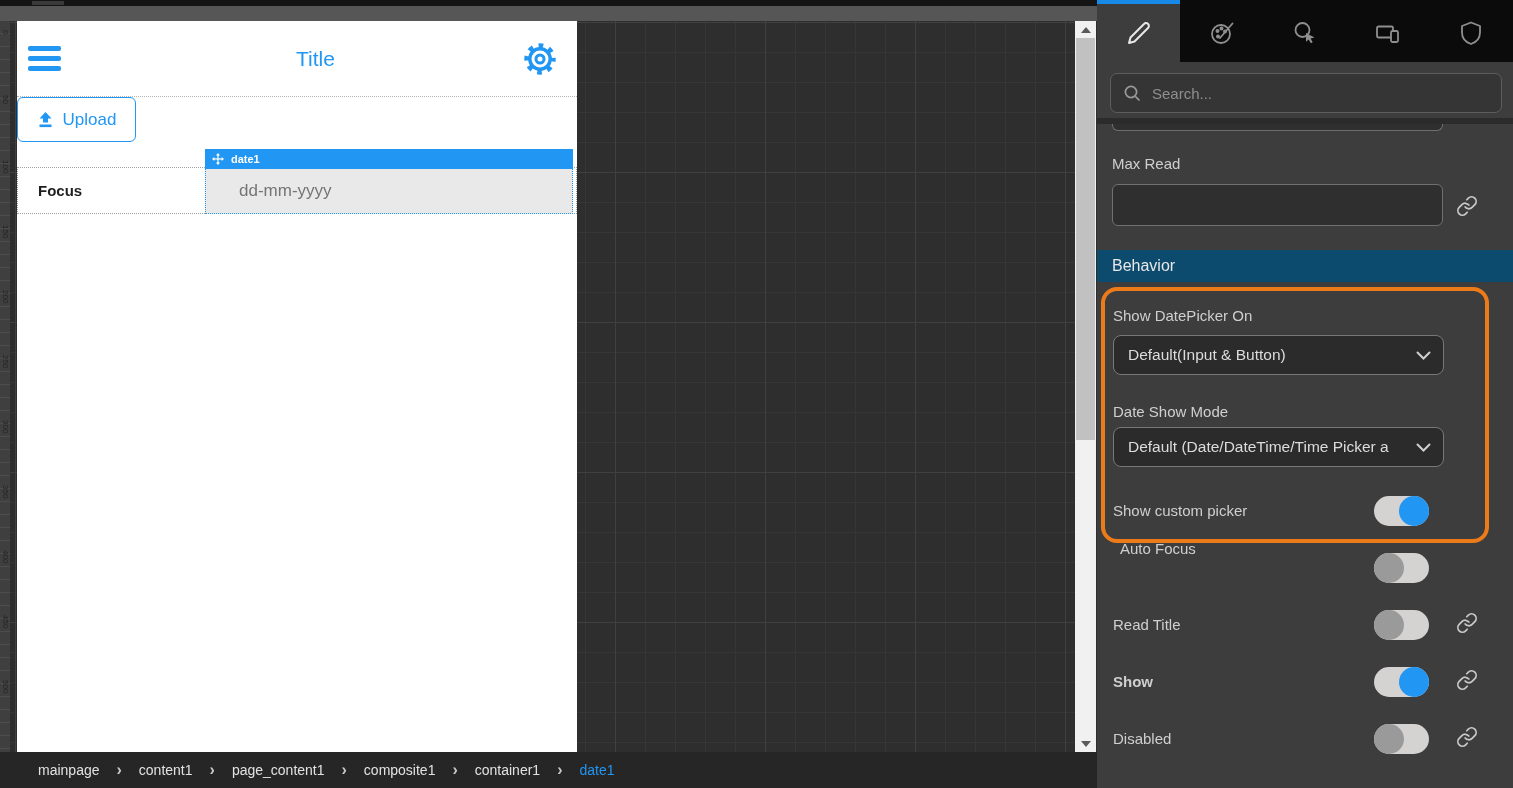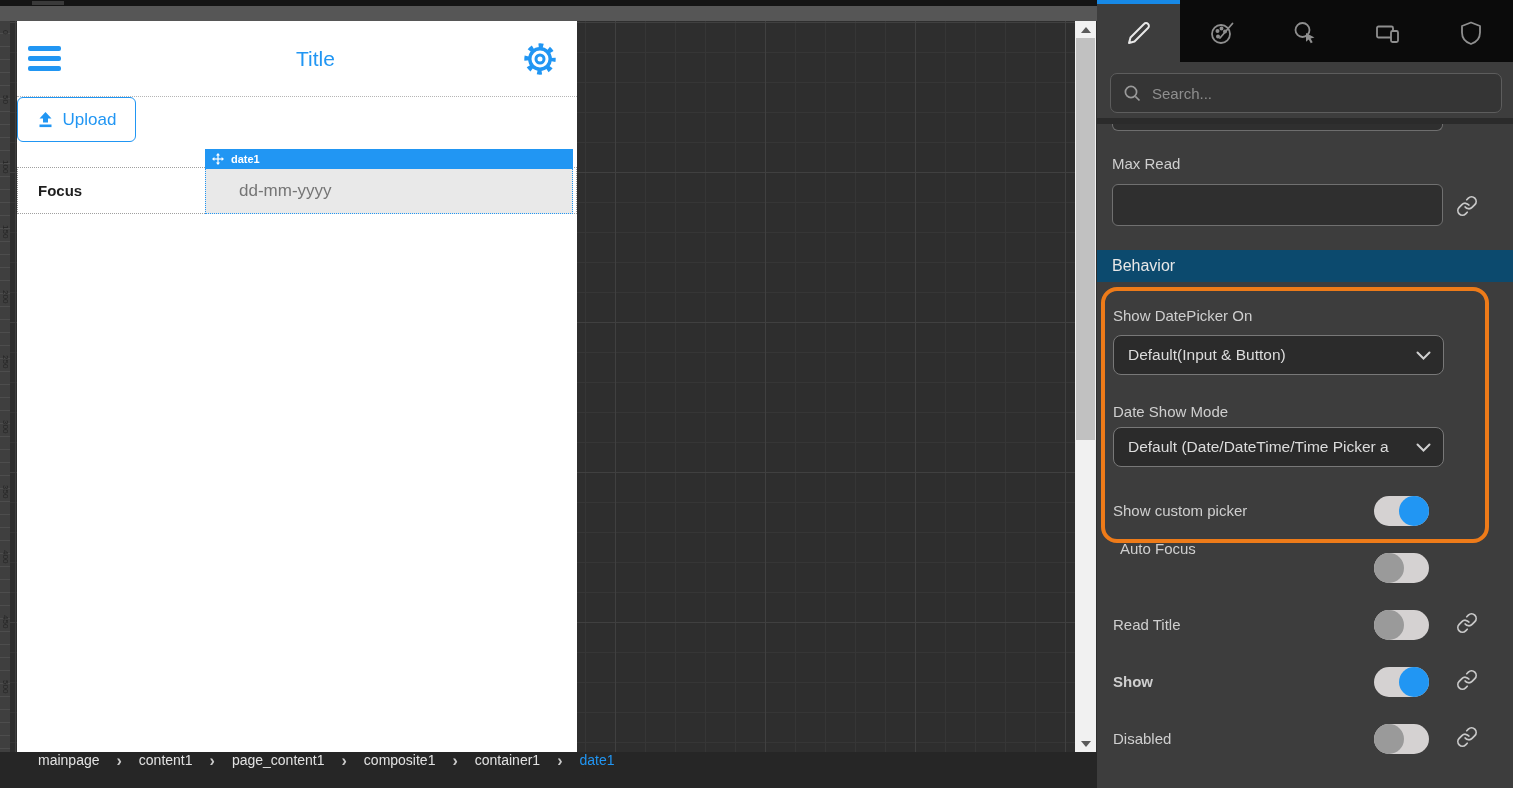--- a/index.html
+++ b/index.html
@@ -47,21 +47,21 @@
   
   .vscroll { position:absolute; left:1075px; top:21px; width:21px; height:731px; background:#f1f1f1; }
   .vscroll .btn { position:absolute; left:0; width:21px; height:17px; display:flex; align-items:center; justify-content:center; cursor:pointer; }
   .vscroll .btn.up { top:0; } .vscroll .btn.down { bottom:0; }
   .tri-up { width:0; height:0; border-left:5px solid transparent; border-right:5px solid transparent; border-bottom:6px solid #5a5a5a; }
   .tri-down { width:0; height:0; border-left:5px solid transparent; border-right:5px solid transparent; border-top:6px solid #5a5a5a; }
   .vscroll .vthumb { position:absolute; left:1px; top:17px; width:19px; height:402px; background:#c1c1c1; cursor:grab; }
 
   
   .breadcrumb { position:absolute; left:0; top:752px; width:1097px; height:36px; background:#262626;
-    display:flex; padding-left:38px; gap:17px; }
+    display:flex; align-items:center; padding-left:38px; gap:17px; }
   .crumb { color:#e2e2e2; font-size:14px; cursor:pointer; white-space:nowrap; }
   .crumb.active { color:#2196f3; }
   .crumb-sep { color:#c9c9c9; font-size:12px; font-weight:bold; }
   .crumb-sep::before { content:"\203A"; font-size:16px; }
 
   
   .panel { position:absolute; left:1097px; top:0; width:416px; height:788px; background:#3d3d3d; }
   .tabbar { position:absolute; left:0; top:0; width:416px; height:62px; background:#0b0b0b; display:flex; }
   .tab { flex:1; display:flex; align-items:center; justify-content:center; cursor:pointer; border-top:4px solid transparent; }
   .tab.active { background:#3d3d3d; border-top:4px solid #1789e6; }

